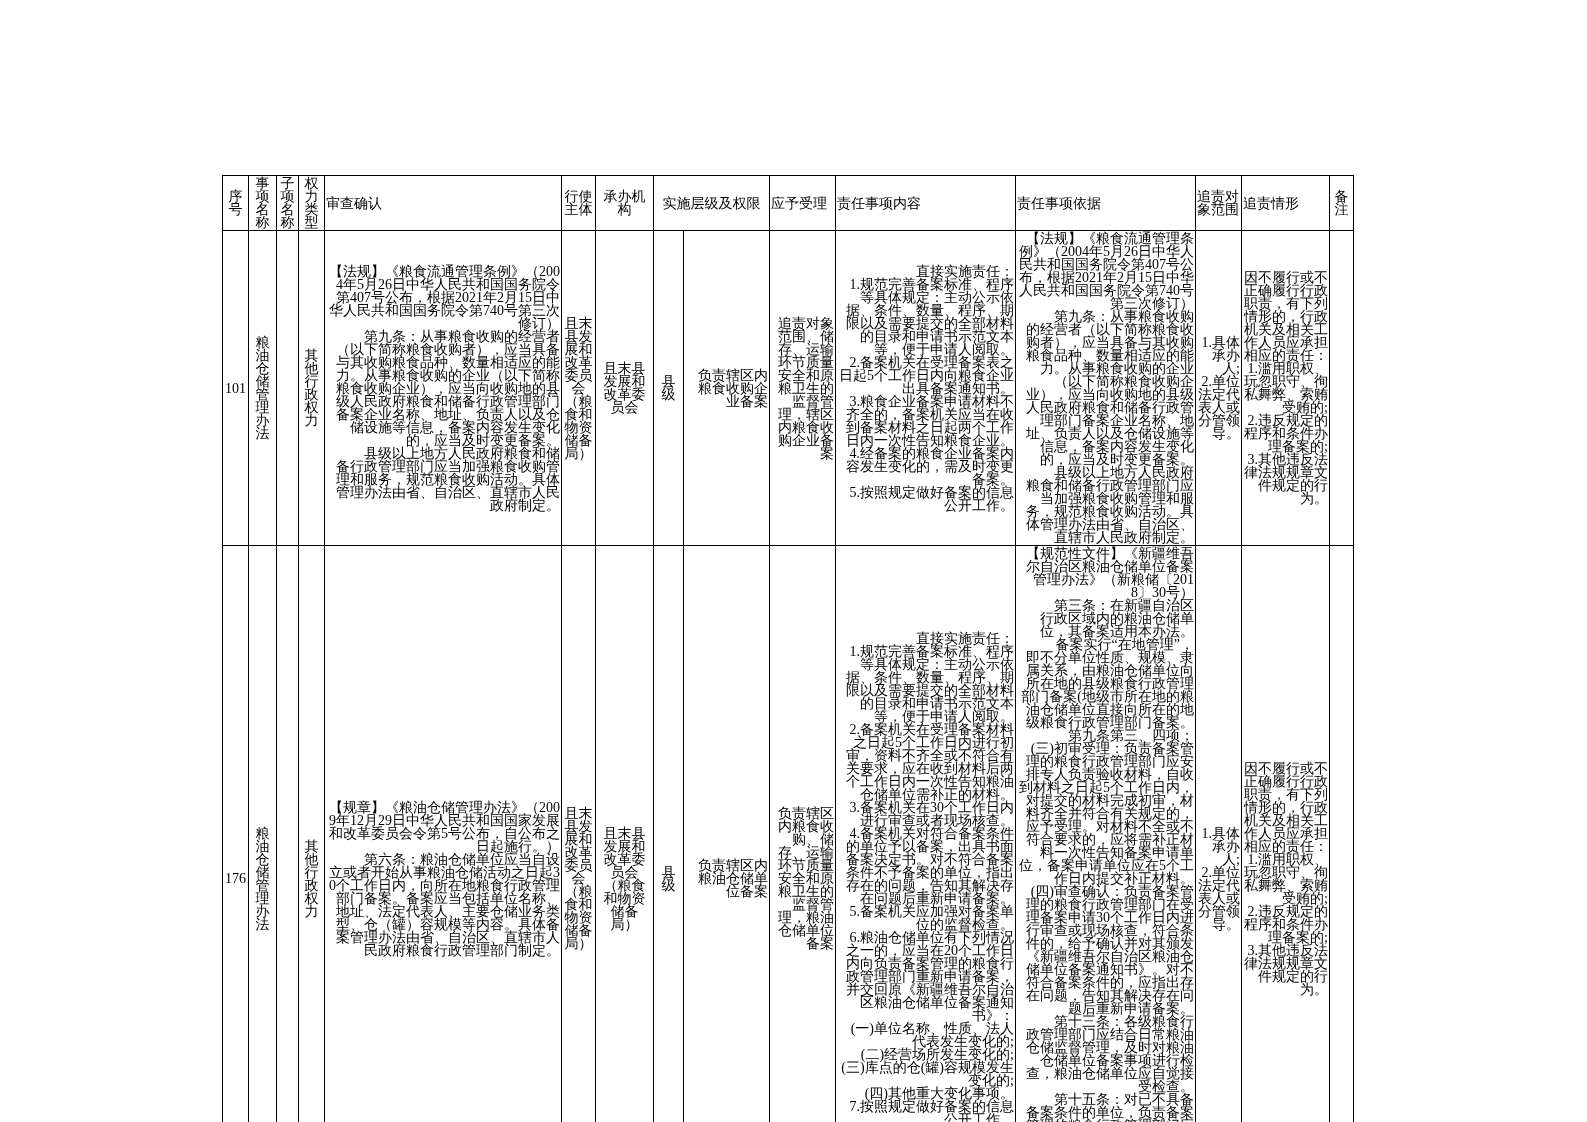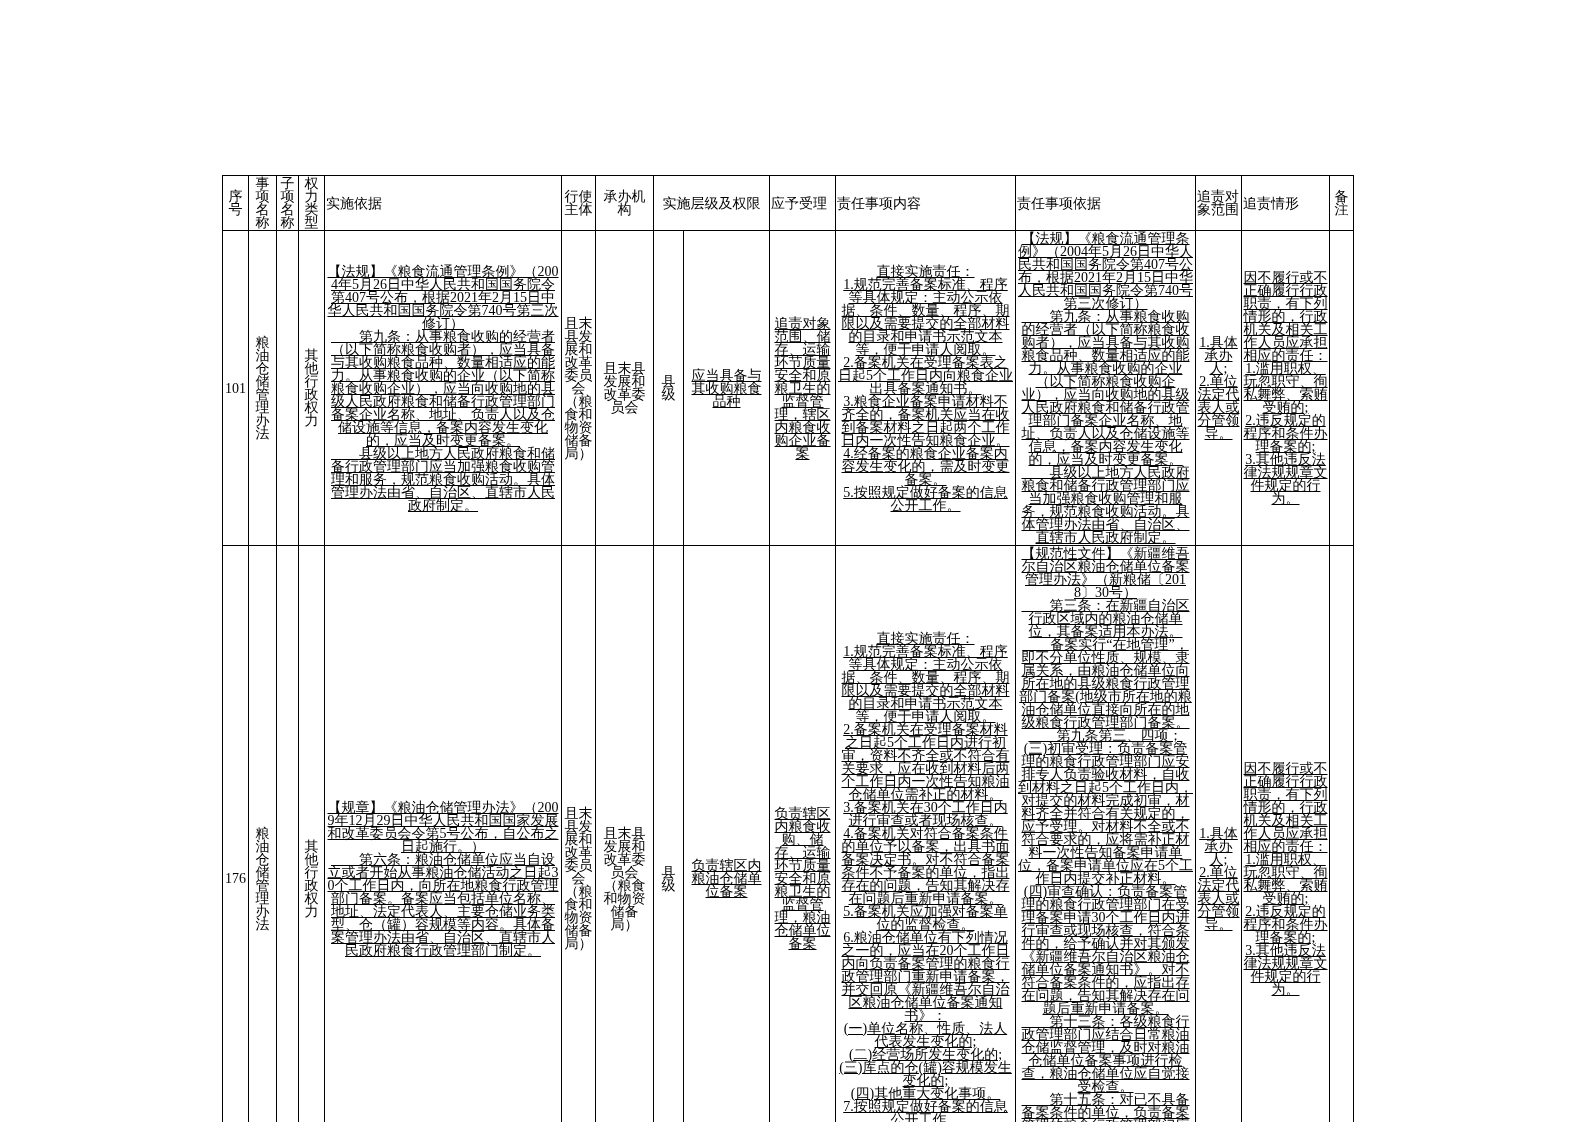--- a/index.html
+++ b/index.html
@@ -18,21 +18,21 @@
     padding:1px;
     font-weight:normal;
     font-size:14px;line-height:13px;
     vertical-align:middle;
     word-break:break-all;
     overflow:hidden;
   }
   th{text-align:center;}
   th.hleft{text-align:left;padding-left:3px;}
   td.center{text-align:center;}
-  td.left{text-align:center;text-decoration:underline;}
+  td.left{text-align:right;}
   .pre{white-space:pre-wrap;}
   .dense{font-size:10px;line-height:12.4px;}
   tr.hdr{height:47px;}
   tr.r101{height:261px;}
   tr.r102{height:422px;}
 </style>
 </head>
 <body>
 
 <div class="page">
@@ -53,21 +53,21 @@
       <col style="width:46px">
         <col style="width:88px">
         <col style="width:24px">
     </colgroup>
     <thead>
       <tr class="hdr">
         <th>序号</th>
         <th>事项名称</th>
         <th>子项名称</th>
         <th>权力类型</th>
-        <th class="hleft">实施依据</th>
+        <th class="hleft">审查确认</th>
         <th>行使主体</th>
         <th>承办机构</th>
         <th colspan="2">实施层级及权限</th>
         <th class="hleft">应予受理</th>
         <th class="hleft">责任事项内容</th>
         <th class="hleft">责任事项依据</th>
         <th class="hleft">追责对象范围</th>
         <th class="hleft">追责情形</th>
         <th>备注</th>
       </tr>
@@ -77,21 +77,21 @@
         <td class="center">101</td>
         <td class="center">粮油仓储管理办法</td>
         <td class="center"></td>
         <td class="center">其他行政权力</td>
         <td class="left pre">【法规】《粮食流通管理条例》（2004年5月26日中华人民共和国国务院令第407号公布，根据2021年2月15日中华人民共和国国务院令第740号第三次修订）
 　　第九条：从事粮食收购的经营者（以下简称粮食收购者），应当具备与其收购粮食品种、数量相适应的能力。从事粮食收购的企业（以下简称粮食收购企业），应当向收购地的县级人民政府粮食和储备行政管理部门备案企业名称、地址、负责人以及仓储设施等信息，备案内容发生变化的，应当及时变更备案。
 　　县级以上地方人民政府粮食和储备行政管理部门应当加强粮食收购管理和服务，规范粮食收购活动。具体管理办法由省、自治区、直辖市人民政府制定。</td>
         <td class="center">且末县发展和改革委员会（粮食和物资储备局）</td>
         <td class="center">且末县发展和改革委员会</td>
         <td class="center">县级</td>
-        <td class="left">应当具备与其收购粮食品种</td>
+        <td class="left">负责辖区内粮食收购企业备案</td>
         <td class="left">追责对象范围、储存、运输环节质量安全和原粮卫生的监督管理，辖区内粮食收购企业备案</td>
         <td class="left pre dense">直接实施责任：
 1.规范完善备案标准、程序等具体规定：主动公示依据、条件、数量、程序、期限以及需要提交的全部材料的目录和申请书示范文本等，便于申请人阅取。
 2.备案机关在受理备案表之日起5个工作日内向粮食企业出具备案通知书。
 3.粮食企业备案申请材料不齐全的，备案机关应当在收到备案材料之日起两个工作日内一次性告知粮食企业。
 4.经备案的粮食企业备案内容发生变化的，需及时变更备案。
 5.按照规定做好备案的信息公开工作。</td>
         <td class="left pre dense">【法规】《粮食流通管理条例》（2004年5月26日中华人民共和国国务院令第407号公布，根据2021年2月15日中华人民共和国国务院令第740号第三次修订）
 　　第九条：从事粮食收购的经营者（以下简称粮食收购者），应当具备与其收购粮食品种、数量相适应的能力。从事粮食收购的企业（以下简称粮食收购企业），应当向收购地的县级人民政府粮食和储备行政管理部门备案企业名称、地址、负责人以及仓储设施等信息，备案内容发生变化的，应当及时变更备案。
 　　县级以上地方人民政府粮食和储备行政管理部门应当加强粮食收购管理和服务，规范粮食收购活动。具体管理办法由省、自治区、直辖市人民政府制定。</td>

